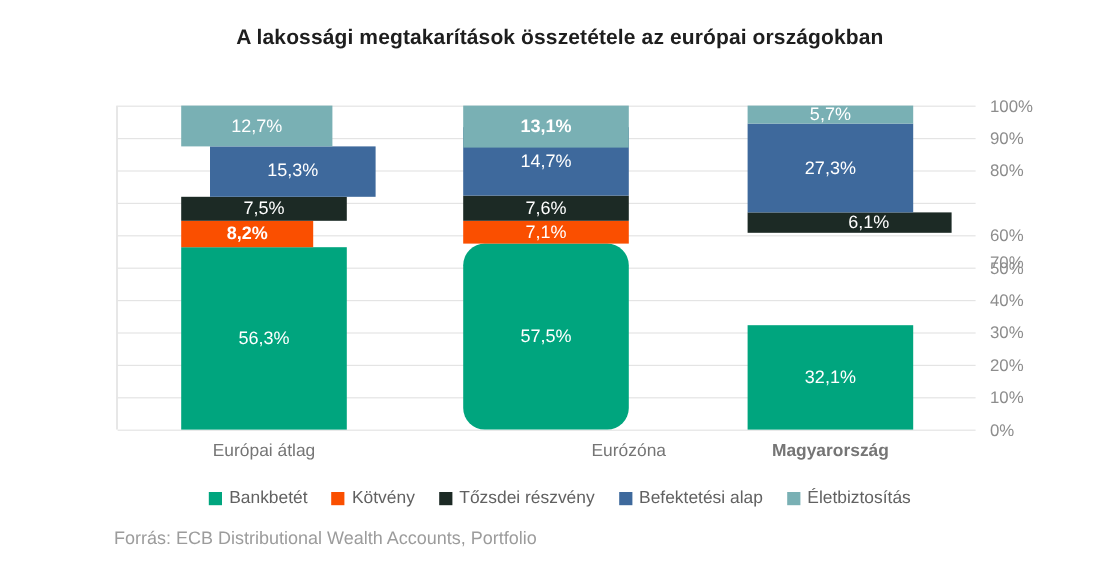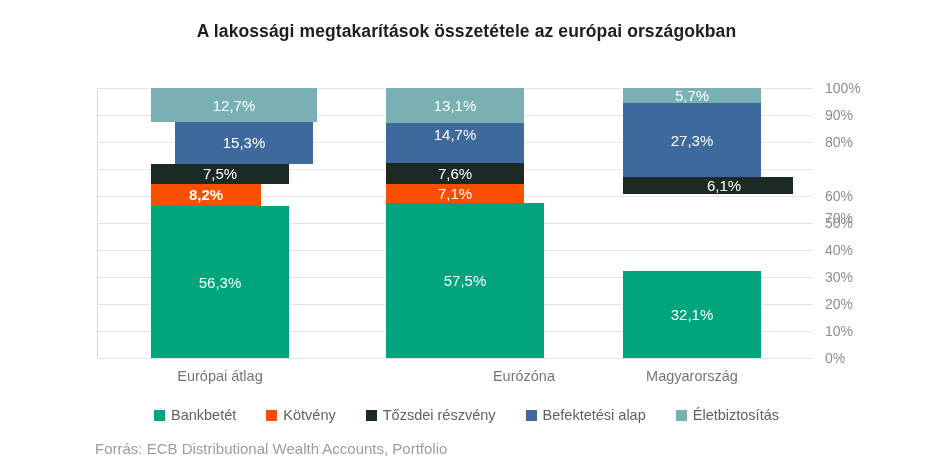--- a/index.html
+++ b/index.html
@@ -31,21 +31,21 @@
   }
   .seg-label {
     color:#ffffff; font-size:15px; line-height:15px; white-space:nowrap;
   }
   .xlabel {
     position:absolute; width:200px; text-align:center;
     font-size:14.5px; color:#757575;
   }
   .legend {
     position:absolute; top:407px; left:0; width:100%;
-    display:flex; justify-content:center; align-items:center; gap:30px;
+    display:flex; justify-content:center; align-items:center; gap:20px;
     box-sizing:border-box;
   }
   .legend-item { display:flex; align-items:center; gap:6px; }
   .legend-swatch { width:11px; height:11px; flex:0 0 auto; }
   .legend-label { font-size:14.5px; color:#616161; white-space:nowrap; }
   .footer {
     position:absolute; left:95px; top:440px;
     font-size:15px; color:#9c9c9c;
   }
 </style>
@@ -83,53 +83,53 @@
       </div>
       <div class="bar-seg" style="left: 53px; width: 110px; bottom: 152.01px; height: 22.14px; background: rgb(250, 79, 0); font-weight: bold;">
         <span class="seg-label" style="color: rgb(255, 255, 255);">8,2%</span>
       </div>
       <div class="bar-seg" style="left: 53px; width: 138px; bottom: 174.15px; height: 20.25px; background: rgb(28, 42, 37);">
         <span class="seg-label" style="color: rgb(255, 255, 255);">7,5%</span>
       </div>
       <div class="bar-seg" style="left: 53px; width: 138px; bottom: 194.4px; height: 41.31px; background: rgb(62, 105, 156); margin-left: 24px;">
         <span class="seg-label" style="color: rgb(255, 255, 255);">15,3%</span>
       </div>
-      <div class="bar-seg" style="left: 53px; width: 166px; bottom: 235.71px; height: 34.29px; background: rgb(121, 176, 180);">
+      <div class="bar-seg" style="left: 53px; width: 126px; bottom: 235.71px; height: 34.29px; background: rgb(121, 176, 180);">
         <span class="seg-label" style="color: rgb(255, 255, 255);">12,7%</span>
       </div>
       <div class="xlabel" style="left: 22px; top: 280px;">Európai átlag</div>
-      <div class="bar-seg" style="left: 288px; width: 158px; bottom: 0px; height: 155.25px; background: rgb(0, 165, 126);">
+      <div class="bar-seg" style="left: 288px; width: 138px; bottom: 0px; height: 155.25px; background: rgb(0, 165, 126); border-radius: 18px;">
         <span class="seg-label" style="color: rgb(255, 255, 255);">57,5%</span>
       </div>
       <div class="bar-seg" style="left: 288px; width: 138px; bottom: 155.25px; height: 19.17px; background: rgb(250, 79, 0);">
         <span class="seg-label" style="color: rgb(255, 255, 255);">7,1%</span>
       </div>
       <div class="bar-seg" style="left: 288px; width: 138px; bottom: 174.42px; height: 20.52px; background: rgb(28, 42, 37);">
         <span class="seg-label" style="color: rgb(255, 255, 255);">7,6%</span>
       </div>
       <div class="bar-seg" style="left: 288px; width: 138px; bottom: 194.94px; height: 57px; background: rgb(62, 105, 156);">
         <span class="seg-label" style="color: rgb(255, 255, 255);">14,7%</span>
       </div>
-      <div class="bar-seg" style="left: 288px; width: 138px; bottom: 234.63px; height: 35.37px; background: rgb(121, 176, 180);">
+      <div class="bar-seg" style="left: 288px; width: 138px; bottom: 234.63px; height: 35.37px; background: rgb(121, 176, 180); font-weight: bold;">
         <span class="seg-label" style="color: rgb(255, 255, 255);">13,1%</span>
       </div>
       <div class="xlabel" style="left: 257px; top: 280px; text-align: right;">Eurózóna</div>
       <div class="bar-seg" style="left: 525px; width: 138px; bottom: 0px; height: 86.67px; background: rgb(0, 165, 126);">
         <span class="seg-label" style="color: rgb(255, 255, 255);">32,1%</span>
       </div>
       <div class="bar-seg" style="left: 525px; width: 138px; bottom: 164.43px; height: 16.47px; background: rgb(28, 42, 37); padding-left: 32px;">
         <span class="seg-label" style="color: rgb(255, 255, 255);">6,1%</span>
       </div>
       <div class="bar-seg" style="left: 525px; width: 138px; bottom: 180.9px; height: 73.71px; background: rgb(62, 105, 156);">
         <span class="seg-label" style="color: rgb(255, 255, 255);">27,3%</span>
       </div>
       <div class="bar-seg" style="left: 525px; width: 138px; bottom: 254.61px; height: 15.39px; background: rgb(121, 176, 180);">
         <span class="seg-label" style="color: rgb(255, 255, 255);">5,7%</span>
       </div>
-      <div class="xlabel" style="left: 494px; top: 280px;">Magyarország</div>
+      <div class="xlabel" style="left: 494px; top: 280px; font-weight: bold;">Magyarország</div>
     </div>
 
   <div class="legend">
       <div class="legend-item">
         <span class="legend-swatch" style="background: rgb(0, 165, 126);"></span>
         <span class="legend-label">Bankbetét</span>
       </div>
       <div class="legend-item">
         <span class="legend-swatch" style="background: rgb(250, 79, 0);"></span>
         <span class="legend-label">Kötvény</span>

